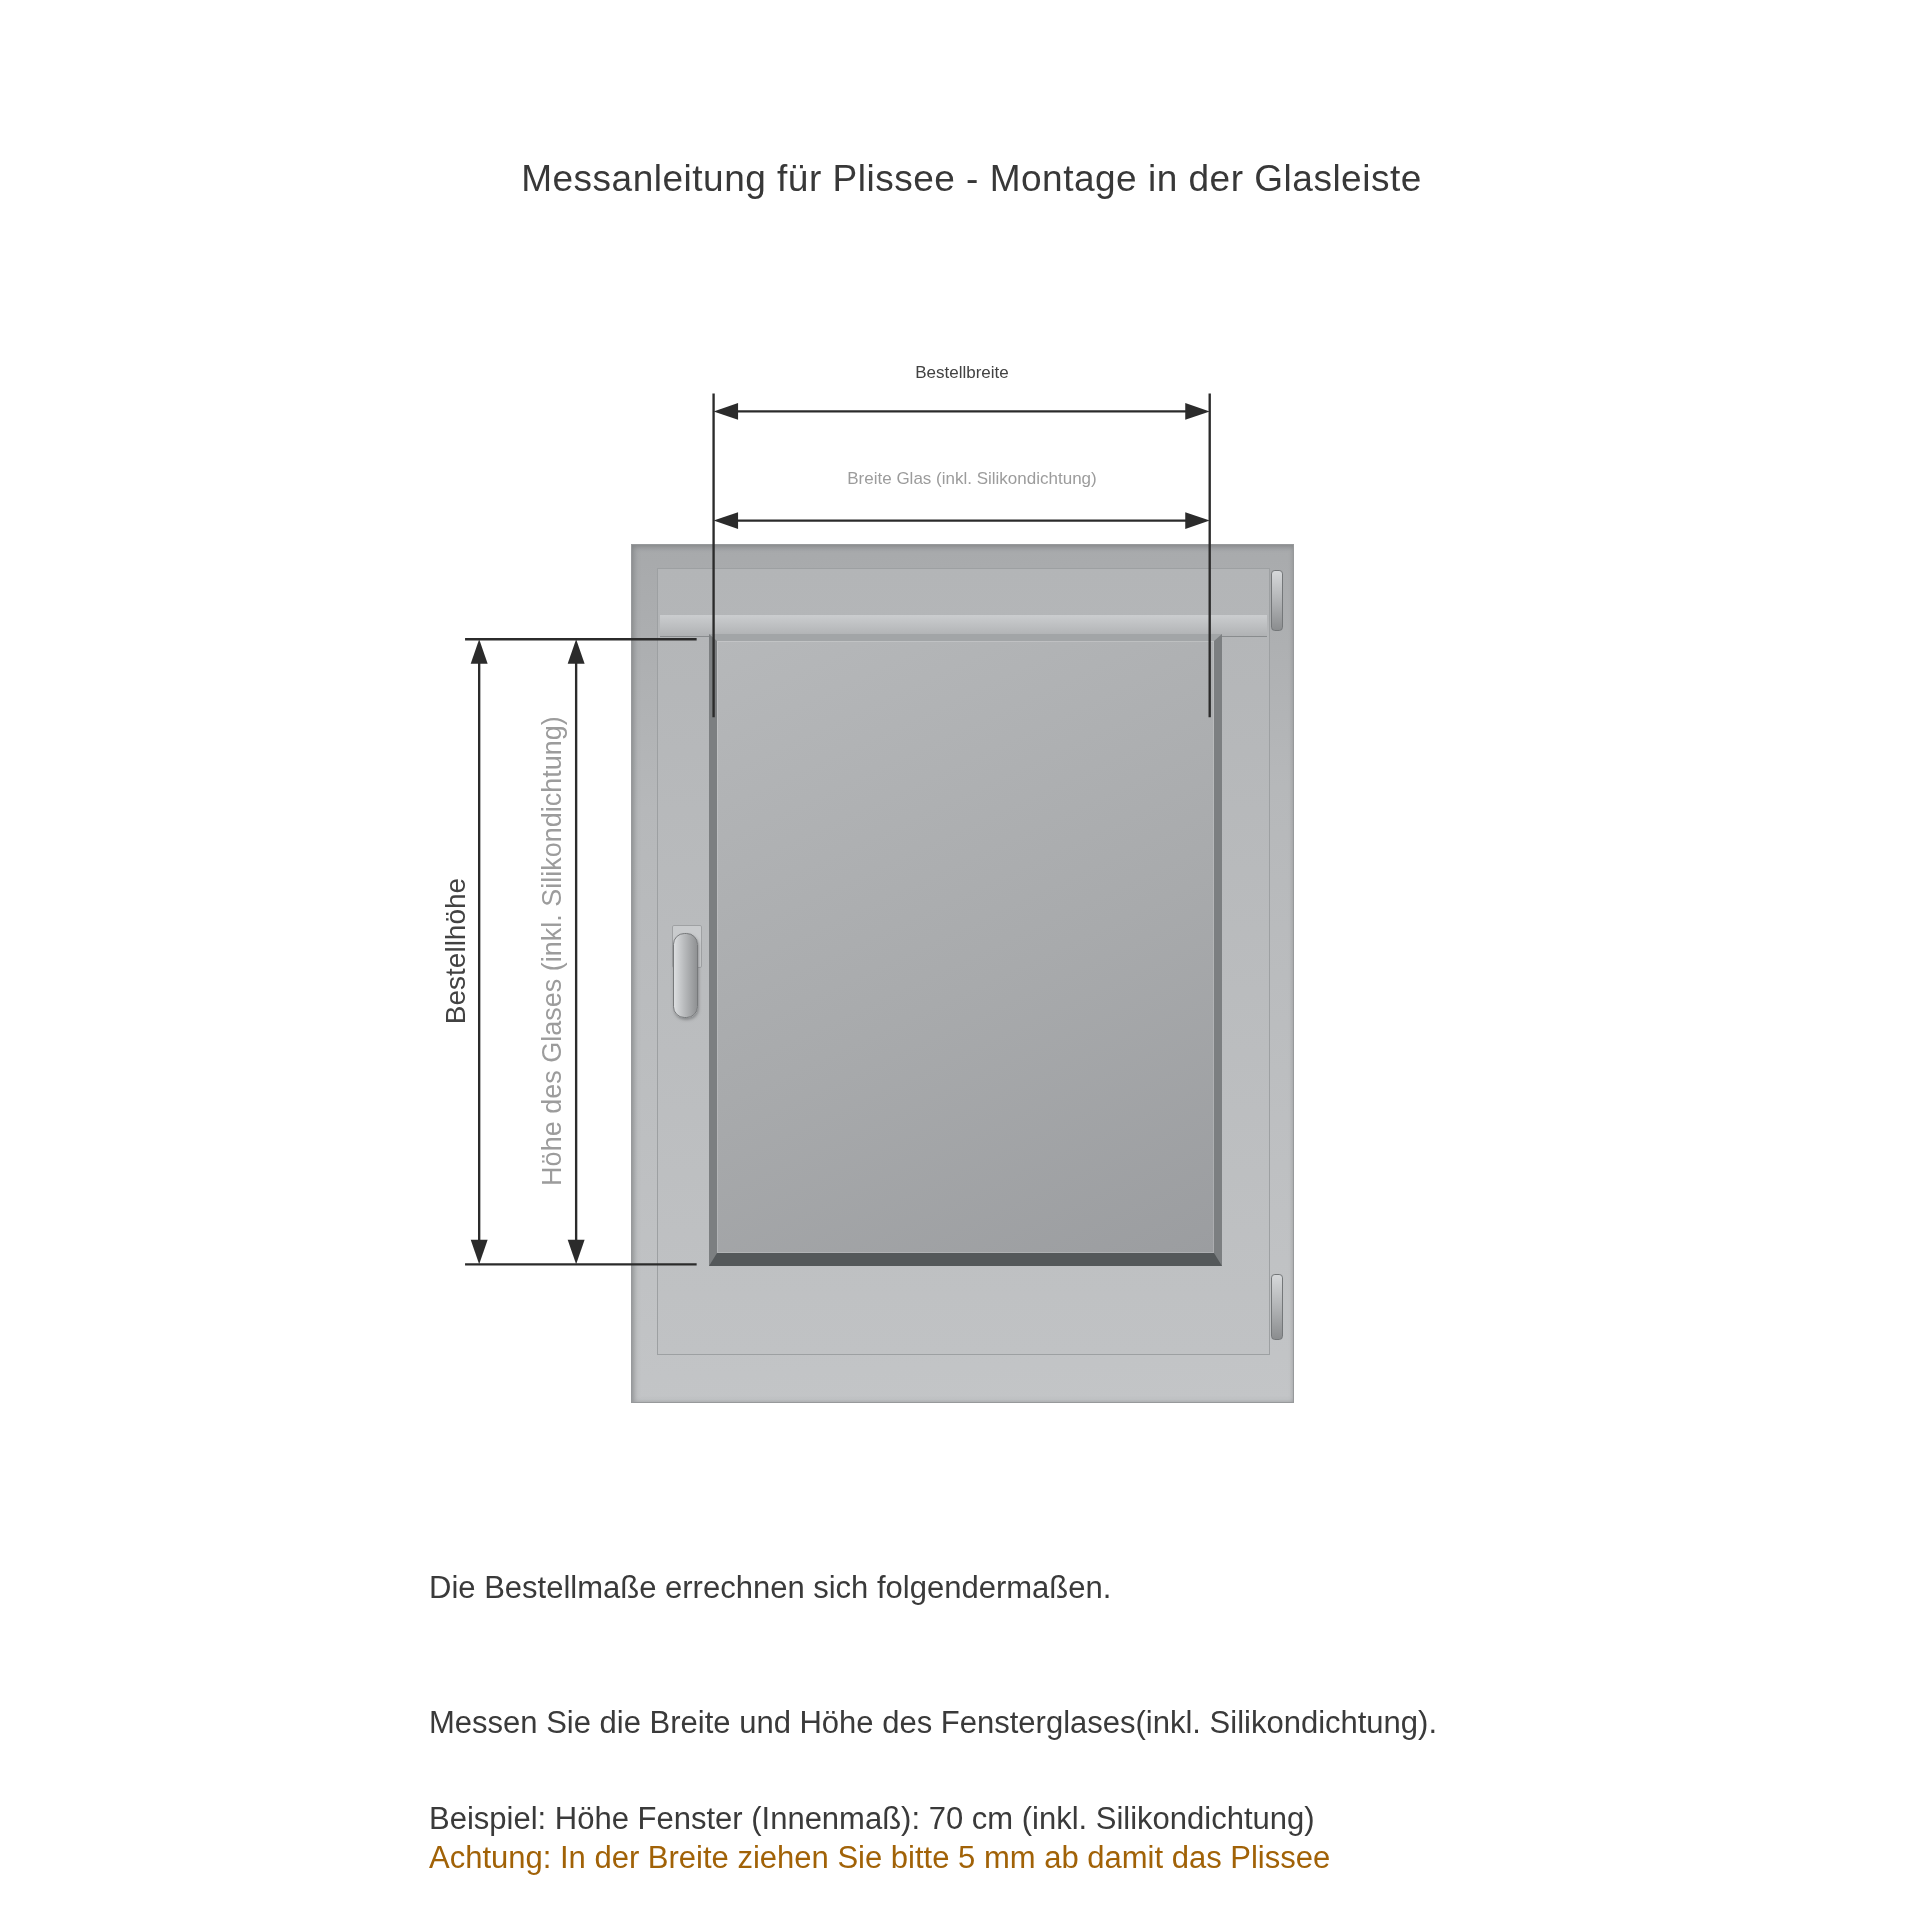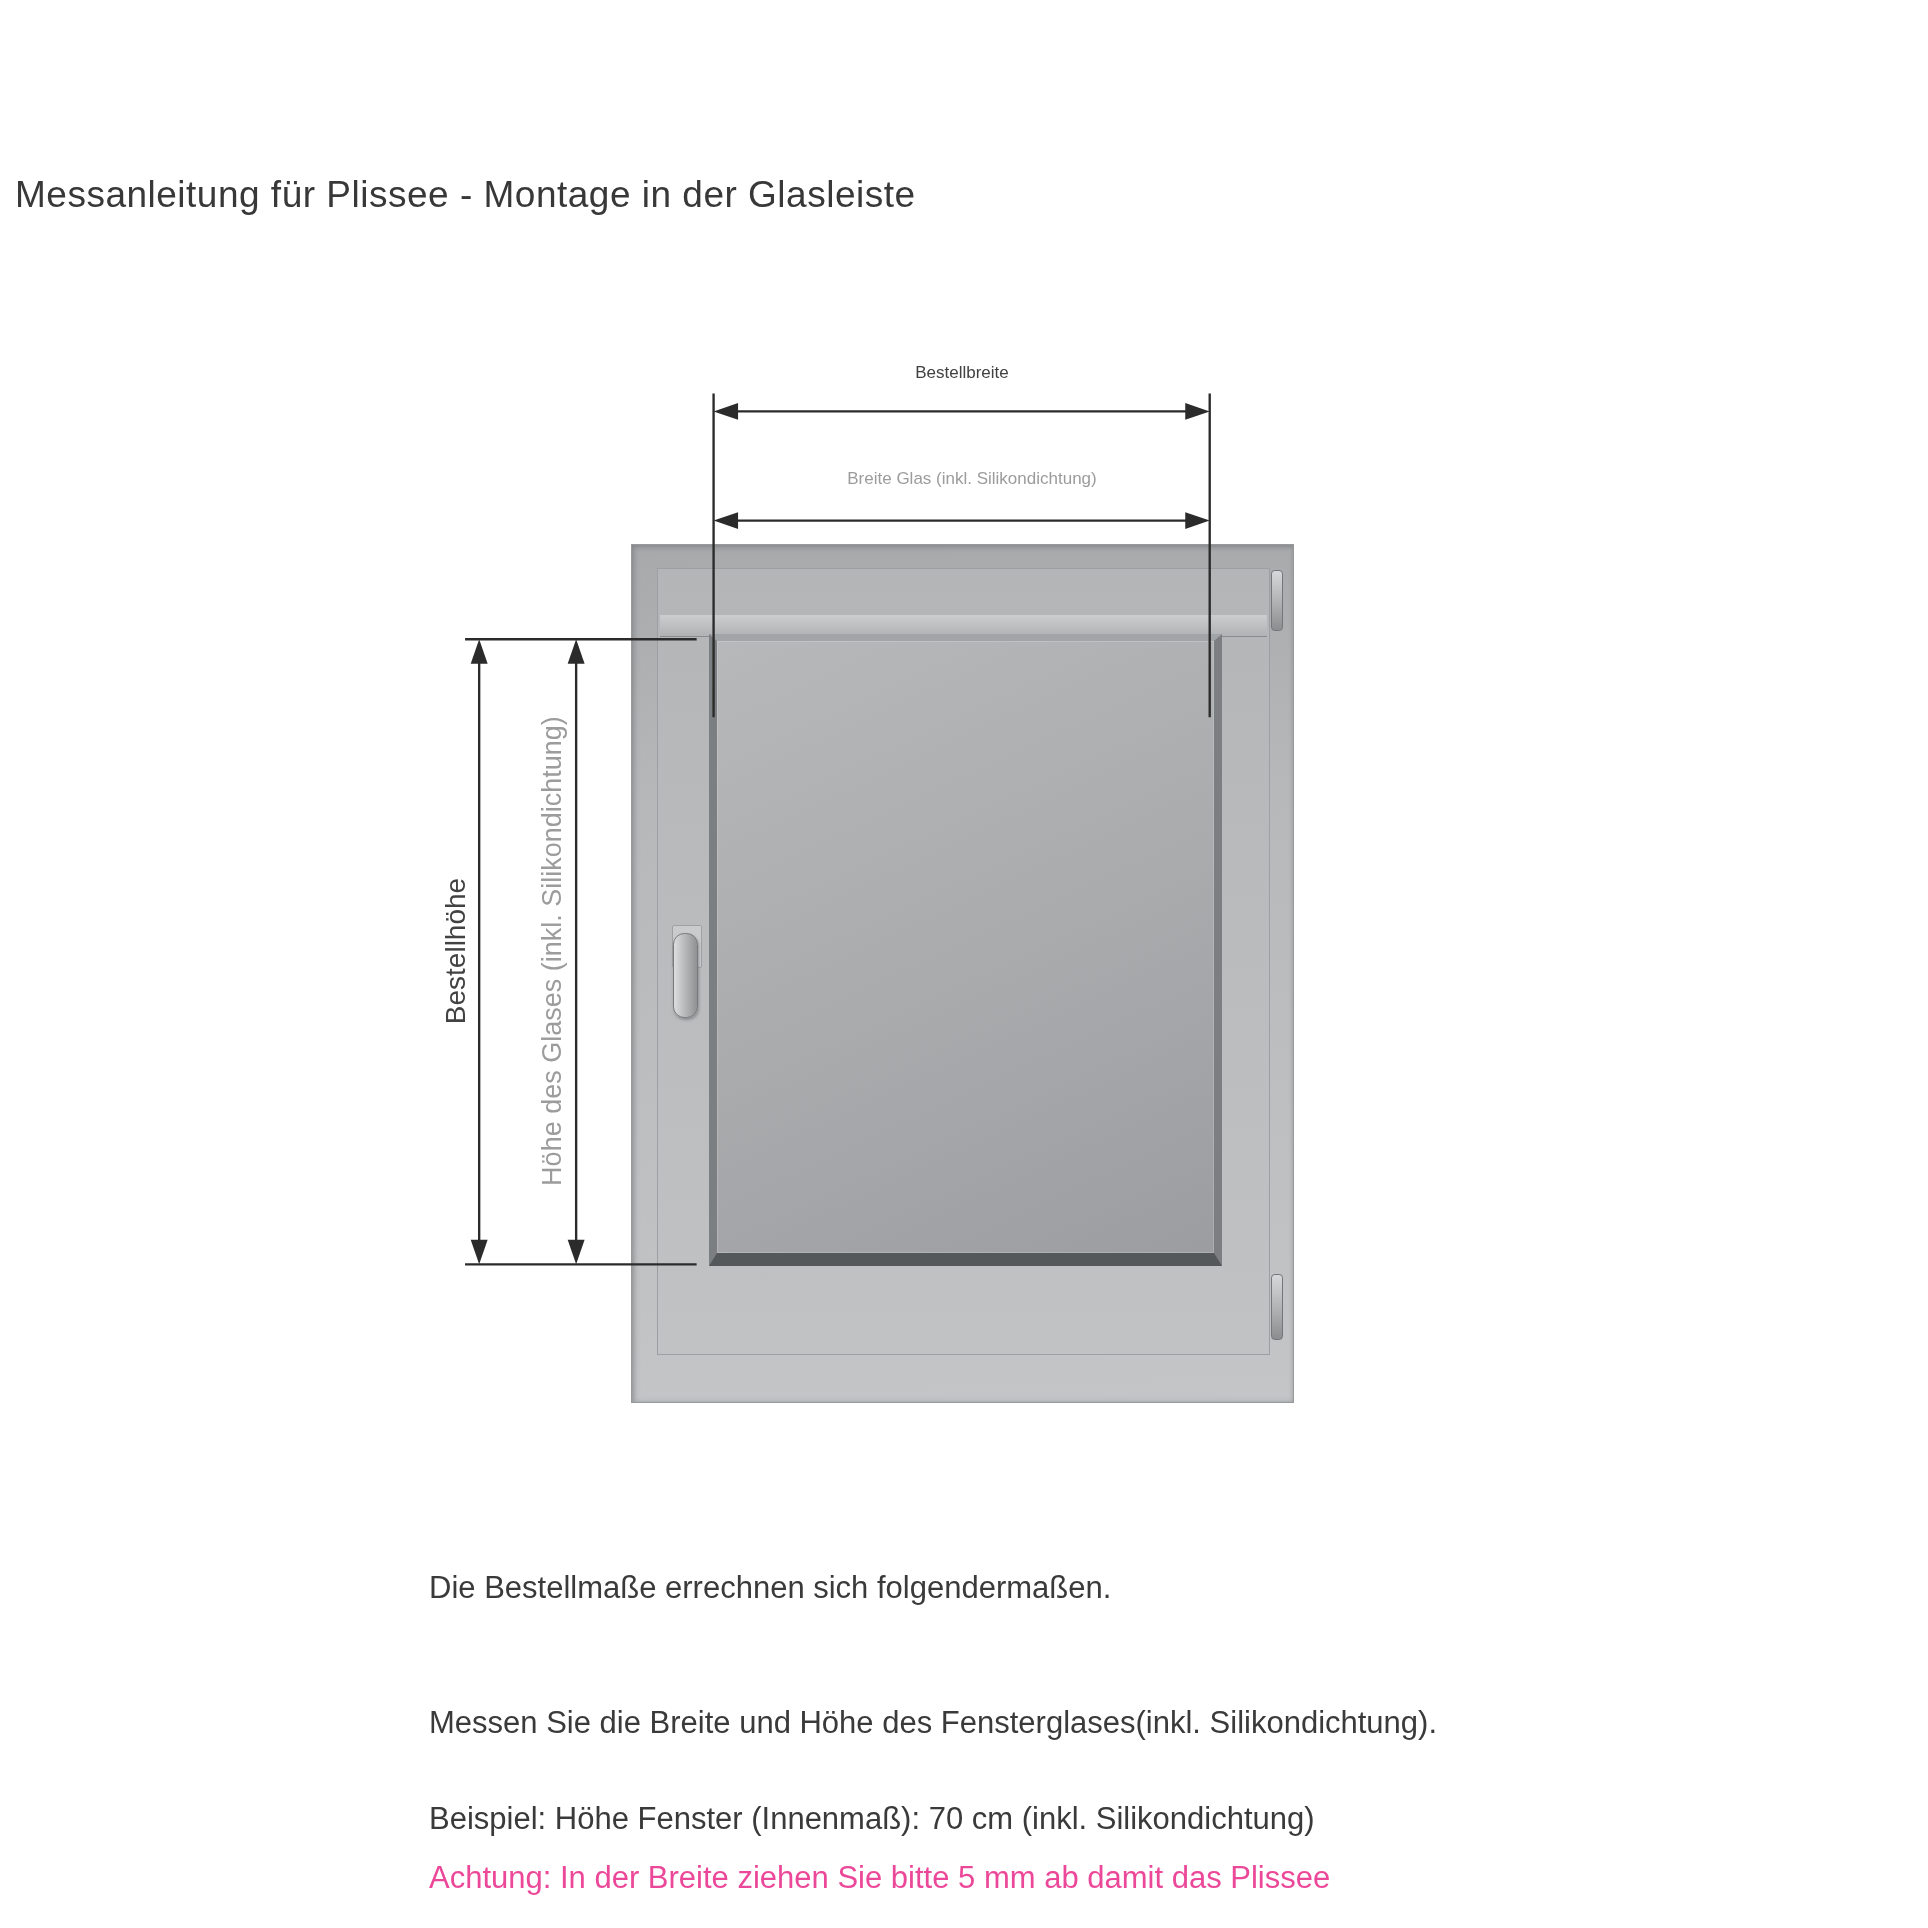--- a/index.html
+++ b/index.html
@@ -6,26 +6,25 @@
   .canvas{
     position:relative;
     width:1928px;height:1928px;
     background:#ffffff;
     overflow:hidden;
     font-family:"Liberation Sans", sans-serif;
   }
   .page-title{
     position:absolute;
     left:15px;right:0;top:158px;
-    text-align:left;
+    text-align:center;
     font-size:37px;
     font-weight:400;
     color:#383838;
     letter-spacing:0.5px;
-    margin-top:16px;
   }
 
   
   .window-frame{
     position:absolute;
     left:631px;top:544px;width:663px;height:859px;
     box-sizing:border-box;
     background:linear-gradient(178deg,#a7a9ab 0%,#b6b8ba 30%,#c3c5c7 100%);
     border:1.9px solid #97999b;
     box-shadow:inset 2.8px 0 5.6px rgba(120,122,124,.45), inset 0 2.8px 4.7px rgba(110,112,114,.4);
@@ -103,21 +102,21 @@
   .text-block{
     position:absolute;
     left:429px;
     font-size:31px;
     line-height:45px;
     color:#3a3a3a;
     white-space:pre-wrap;
   }
   .instructions{top:1475px;}
   .example{top:1706px;}
-  .warning{color:#ec4899;margin-top:20px;}
+  .warning{color:#a16207;}
 </style>
 </head>
 <body>
 
 <div class="canvas">
 
   <div class="page-title">Messanleitung für Plissee - Montage in der Glasleiste</div>
 
   <div class="window-frame">
     <div class="window-sash"></div>

